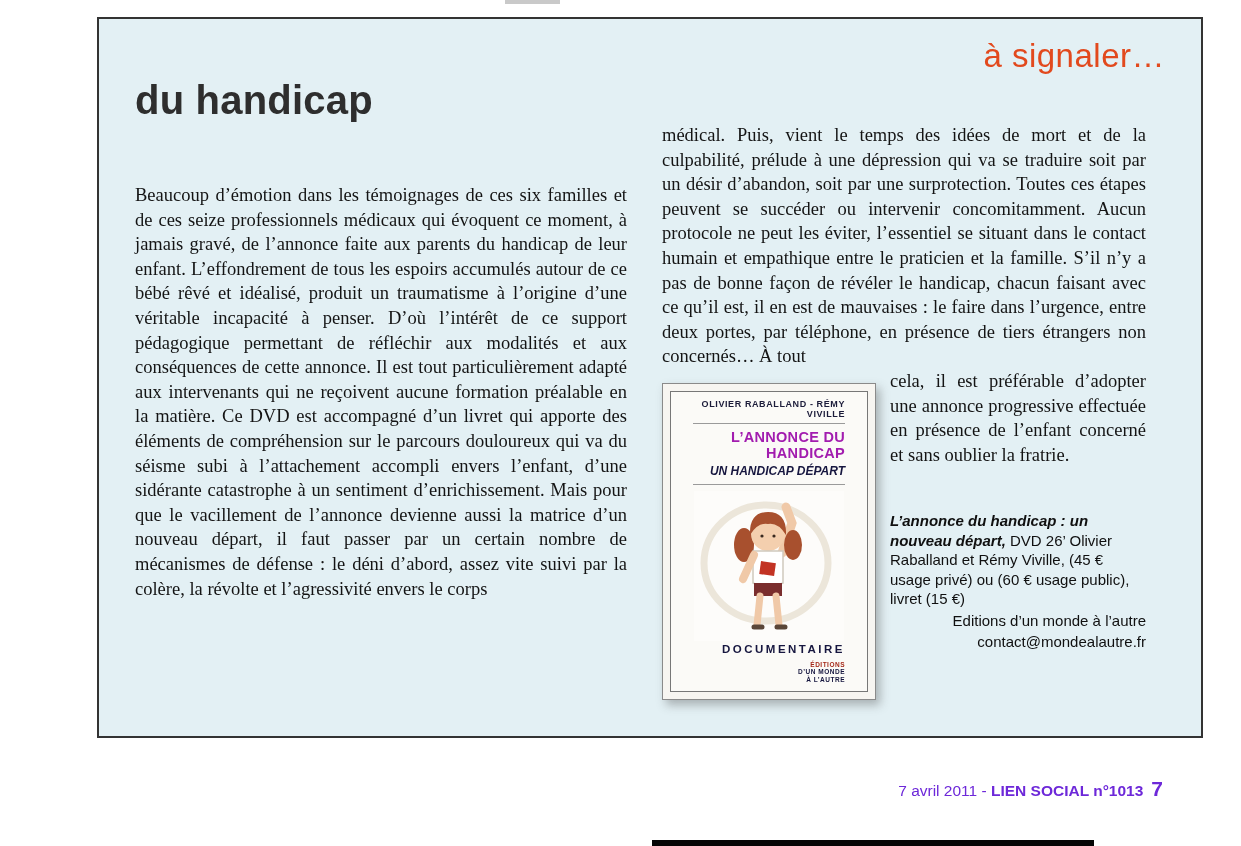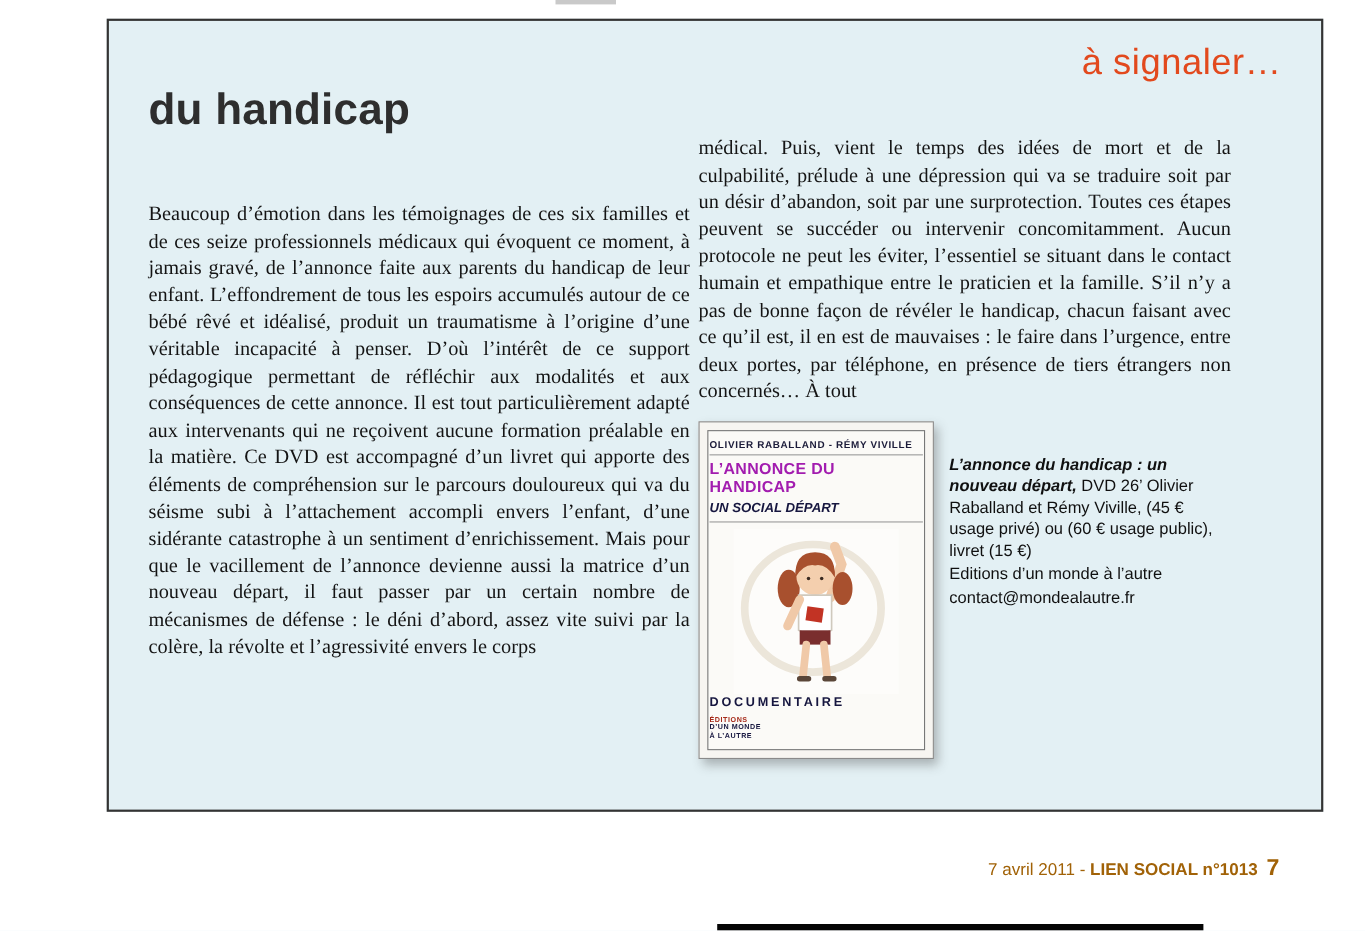--- a/index.html
+++ b/index.html
@@ -47,21 +47,21 @@
 
   .col-left {
     position: absolute;
     left: 36px;
     top: 164px;
     width: 492px;
   }
 
   .col-right {
     position: absolute;
-    left: 536px;
+    left: 563px;
     top: 104px;
     width: 484px;
   }
 
   .body-text {
     font-family: "Liberation Serif", serif;
     font-size: 18.5px;
     line-height: 24.6px;
     text-align: justify;
     color: #141414;
@@ -78,22 +78,22 @@
     background: #f7f5f1;
     border: 1px solid #8a8a8a;
     box-shadow: 4px 5px 9px rgba(60,60,60,0.35);
     padding: 7px;
     box-sizing: border-box;
   }
 
   .dvd-inner {
     border: 1px solid #777777;
     background: #fbfaf7;
-    padding: 7px 1px 8px;
-    text-align: left;
+    padding: 7px 22px 8px;
+    text-align: right;
   }
 
   .dvd-authors {
     font-size: 9px;
     font-weight: bold;
     letter-spacing: 0.6px;
     color: #1c1c3a;
     border-bottom: 1px solid #9a9a9a;
     padding-bottom: 4px;
     margin-bottom: 5px;
@@ -150,28 +150,29 @@
     text-align: left;
     margin-left: 11px;
   }
   .caption-title {
     font-weight: bold;
     font-style: italic;
   }
   .caption .caption-line {
     display: block;
     margin-top: 2px;
+    text-align: right;
   }
 
   .footer {
     position: absolute;
     top: 777px;
     right: 78px;
     font-size: 15.5px;
-    color: #a16207;
+    color: #6d28d9;
     white-space: nowrap;
   }
   .footer .journal { font-weight: bold; }
   .footer .page-number {
     font-weight: bold;
     font-size: 21px;
     margin-left: 8px;
   }
 
   .scan-bar-bottom {
@@ -207,21 +208,21 @@
   </div>
 
   <div class="col-right">
     <p class="body-text">médical. Puis, vient le temps des idées de mort et de la culpabilité, prélude à une dépression qui va se traduire soit par un désir d’abandon, soit par une surprotection. Toutes ces étapes peuvent se succéder ou intervenir concomitamment. Aucun protocole ne peut les éviter, l’essentiel se situant dans le contact humain et empathique entre le praticien et la famille. S’il n’y a pas de bonne façon de révéler le handicap, chacun faisant avec ce qu’il est, il en est de mauvaises : le faire dans l’urgence, entre deux portes, par téléphone, en présence de tiers étrangers non concernés… À tout</p>
 
     <div class="dvd-float" ,="">
       <div class="dvd-cover">
         <div class="dvd-inner">
           <div class="dvd-authors">Olivier Raballand - Rémy Viville</div>
           <div class="dvd-title">L’ANNONCE DU HANDICAP</div>
-          <div class="dvd-subtitle">UN SOCIAL DÉPART</div>
+          <div class="dvd-subtitle">UN HANDICAP DÉPART</div>
 
           <div class="dvd-art">
             <svg viewBox="0 0 150 150" width="152" height="150" xmlns="http://www.w3.org/2000/svg">
               <rect x="0" y="0" width="150" height="150" fill="#fdfcfa"></rect>
               <ellipse cx="72" cy="72" rx="62" ry="58" fill="none" stroke="#ece6da" stroke-width="7"></ellipse>
 
               <path d="M88 62 L98 32 L92 16" stroke="#f0c9a8" stroke-width="9" fill="none" stroke-linecap="round"></path>
 
               <ellipse cx="50" cy="54" rx="10" ry="17" fill="#a8502e"></ellipse>
               <ellipse cx="99" cy="54" rx="9" ry="15" fill="#a8502e"></ellipse>
@@ -248,20 +249,21 @@
 
           <div class="dvd-logo">
             <span class="logo-top">ÉDITIONS</span>
             <span>D’UN MONDE</span>
             <span>À L’AUTRE</span>
           </div>
         </div>
       </div>
     </div>
 
+    <p class="body-text">cela, il est préférable d’adopter une annonce progressive effectuée en présence de l’enfant concerné et sans oublier la fratrie.</p>
 
     <div class="caption">
       <span class="caption-title">L’annonce du handicap : un nouveau départ,</span><span> DVD 26’ Olivier Raballand et Rémy Viville, (45 € usage privé) ou (60 € usage public), livret (15 €)</span>
       <span class="caption-line">Editions d’un monde à l’autre</span>
       <span class="caption-line">contact@mondealautre.fr</span>
     </div>
   </div>
 
 </div>
 

